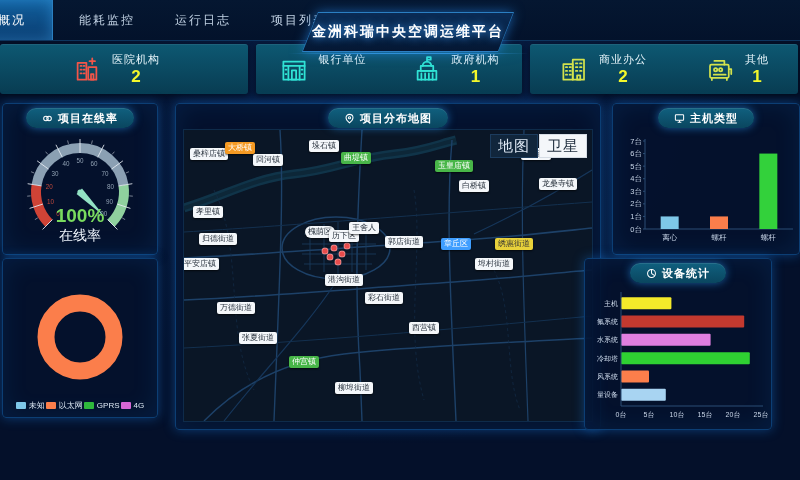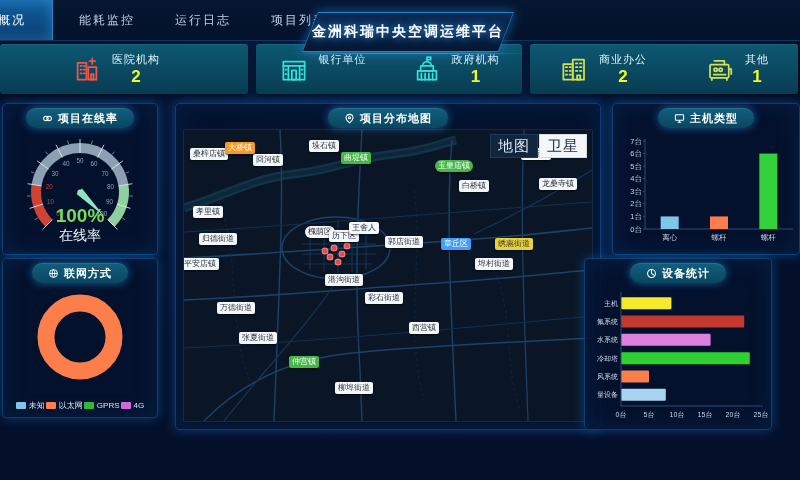--- a/index.html
+++ b/index.html
@@ -240,27 +240,20 @@
         <text x="104.48275200514976" y="73.57952682562338" text-anchor="middle" font-size="6.3" fill="#8fa0b2">90</text>
         <text x="96.92031021678298" y="85.92031021678298" text-anchor="middle" font-size="6.3" fill="#8fa0b2">100</text>
         <polygon points="99.04163056034261,86.04163056034261 77,58.53589838486224 71.53589838486225,64" fill="#92e2c4"></polygon>
         <circle cx="75" cy="62" r="2.6" fill="#92e2c4"></circle>
         <text x="75" y="92" text-anchor="middle" font-size="19" font-weight="bold" fill="#79da5e">100%</text>
         <text x="75" y="110" text-anchor="middle" font-size="14" fill="#eef4fb">在线率</text>
       </svg>
   </section>
 
   <section class="panel p-network">
-    <div class="pill">
-      <svg width="11" height="11" viewBox="0 0 12 12" fill="none" stroke="#fff" stroke-width="1">
-        <circle cx="6" cy="6" r="4.3"></circle>
-          <path d="M1.7,6 H10.3 M6,1.7 C8,3.6 8,8.4 6,10.3 C4,8.4 4,3.6 6,1.7 Z"></path>
-      </svg>
-      <span>联网方式</span>
-    </div>
     <svg id="donut-chart" class="chart" width="150" height="104" viewBox="0 0 150 104">
         <circle cx="75" cy="52" r="34" stroke="#fb7e4b" stroke-width="17" fill="none"></circle>
       </svg>
     <div class="legend" id="network-legend">
         <span class="legend-item">
           <span class="legend-swatch" style="background: rgb(126, 199, 232);"></span>
           <span>未知</span>
         </span>
         <span class="legend-item">
           <span class="legend-swatch" style="background: rgb(251, 126, 75);"></span>
@@ -311,21 +304,21 @@
           <div class="dot" style="left: 158px; top: 124px;"></div>
           <div class="dot" style="left: 146px; top: 127px;"></div>
           <div class="dot" style="left: 163px; top: 116px;"></div>
           <div class="dot" style="left: 154px; top: 132px;"></div>
           <div class="dot" style="left: 141px; top: 121px;"></div>
           <div class="mk white" style="left: 25px; top: 30px;">桑梓店镇</div>
           <div class="mk orange" style="left: 56px; top: 24px;">大桥镇</div>
           <div class="mk white" style="left: 84px; top: 36px;">回河镇</div>
           <div class="mk white" style="left: 140px; top: 22px;">垛石镇</div>
           <div class="mk green" style="left: 172px; top: 34px;">曲堤镇</div>
-          <div class="mk green" style="left: 270px; top: 42px; border-radius: 6px;">玉皇庙镇</div>
+          <div class="mk green" style="left: 270px; top: 42px;">玉皇庙镇</div>
           <div class="mk white" style="left: 290px; top: 62px;">白桥镇</div>
           <div class="mk white" style="left: 352px; top: 30px;">殷巷镇</div>
           <div class="mk white" style="left: 374px; top: 60px;">龙桑寺镇</div>
           <div class="mk white" style="left: 24px; top: 88px;">孝里镇</div>
           <div class="mk white" style="left: 34px; top: 115px;">归德街道</div>
           <div class="mk white" style="left: 16px; top: 140px;">平安店镇</div>
           <div class="mk white" style="left: 136px; top: 108px; border-radius: 6px;">槐荫区</div>
           <div class="mk white" style="left: 160px; top: 112px;">历下区</div>
           <div class="mk white" style="left: 180px; top: 104px;">王舍人</div>
           <div class="mk white" style="left: 220px; top: 118px;">郭店街道</div>

